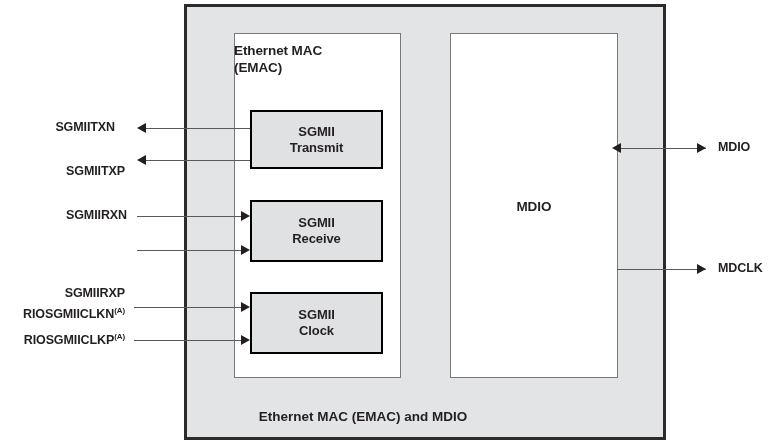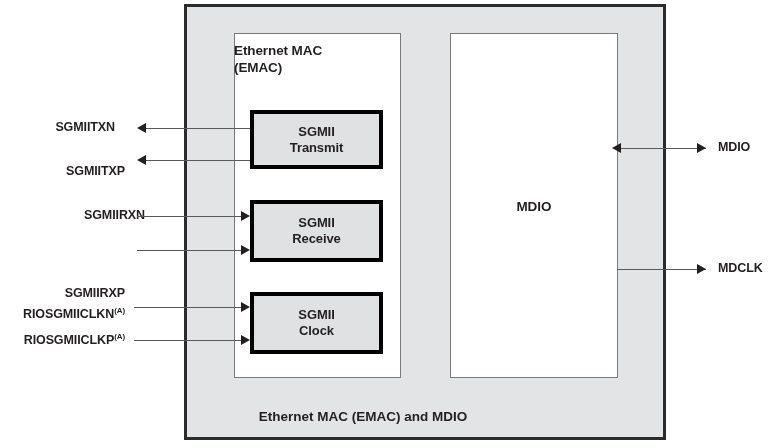--- a/index.html
+++ b/index.html
@@ -69,21 +69,21 @@
     width: 168px;
     text-align: center;
     font-size: 13.5px;
     font-weight: bold;
     color: #231f20;
   }
   
   .sub-block {
     position: absolute;
     background: #e0e1e3;
-    border: 4px solid #000000;
+    border: 2px solid #000000;
     box-sizing: border-box;
     display: flex;
     align-items: center;
     justify-content: center;
     text-align: center;
     font-size: 13px;
     font-weight: bold;
     color: #231f20;
     line-height: 16px;
     letter-spacing: -0.1px;
@@ -181,21 +181,21 @@
   </div>
 
   <div class="sig-label right-align" style="left:0px; top:120px; width:115px;">SGMIITXN</div>
   <div class="line-h" style="left:146px; top:128px; width:104px;"></div>
   <div class="arrow arrow-left" style="left:137px; top:123px;"></div>
 
   <div class="sig-label right-align" style="left:0px; top:164px; width:125px;">SGMIITXP</div>
   <div class="line-h" style="left:146px; top:160px; width:104px;"></div>
   <div class="arrow arrow-left" style="left:137px; top:155px;"></div>
 
-  <div class="sig-label right-align" style="left:0px; top:208px; width:145px;">SGMIIRXN</div>
+  <div class="sig-label right-align" style="left:0px; top:208px; width:127px;">SGMIIRXN</div>
   <div class="line-h" style="left:137px; top:216px; width:111px;"></div>
   <div class="arrow arrow-right" style="left:241px; top:211px;"></div>
 
   <div class="sig-label right-align" style="left:0px; top:244px; width:125px;margin-top:42px;">SGMIIRXP</div>
   <div class="line-h" style="left:137px; top:250px; width:111px;"></div>
   <div class="arrow arrow-right" style="left:241px; top:245px;"></div>
 
   <div class="sig-label right-align" style="left:0px; top:306px; width:125px;"><span>RIOSGMIICLKN</span><span class="sup">(A)</span></div>
   <div class="line-h" style="left:134px; top:307px; width:114px;"></div>
   <div class="arrow arrow-right" style="left:241px; top:302px;"></div>

